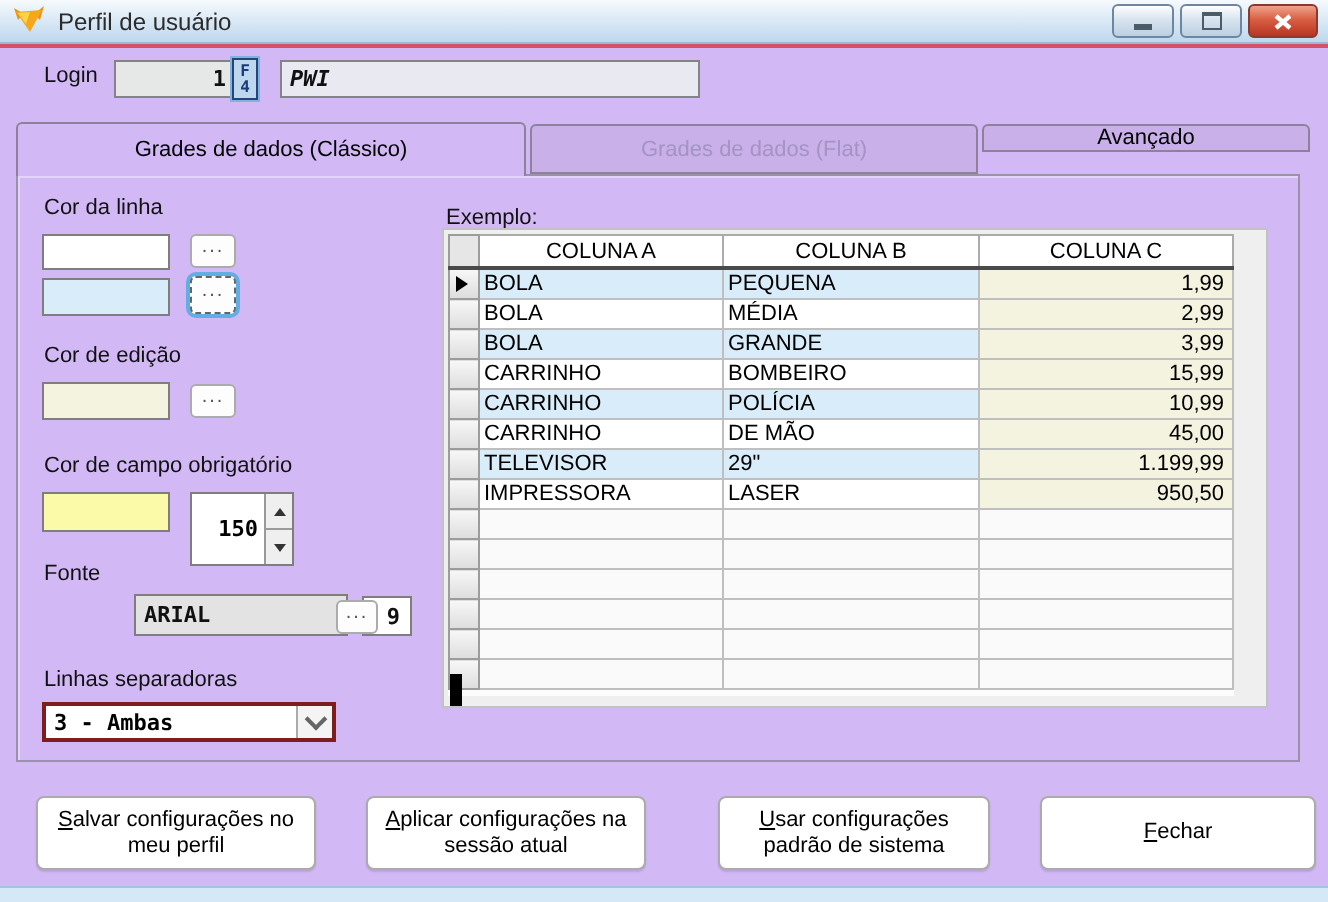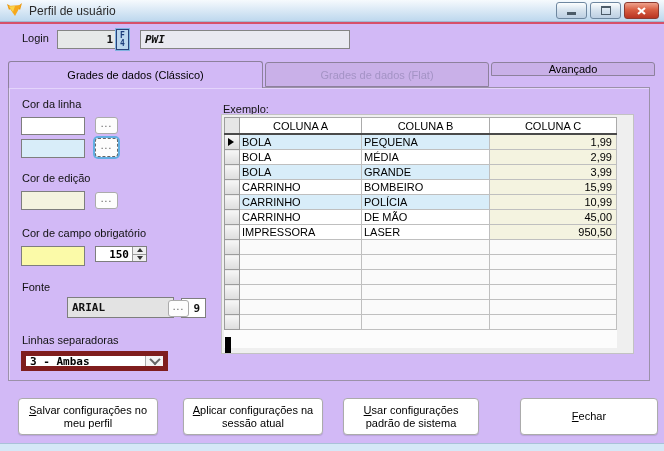--- a/index.html
+++ b/index.html
@@ -38,32 +38,32 @@
   .tab.disabled{color:#A493C5;}
   .tabframe{position:absolute;left:8px;top:87px;width:642px;height:294px;border:1px solid #9B91A9;
     box-sizing:border-box;background:#D2B9F6;box-shadow:inset 1px 1px 0 #E4D4FB;z-index:1;}
 
   
   .swatch{position:absolute;border:1px solid #7E7E7E;box-sizing:border-box;}
   .browse{position:absolute;background:#FDFDFD;border:1px solid #ABABAB;border-radius:3px;
     font-size:10px;letter-spacing:1px;color:#555;display:flex;align-items:center;justify-content:center;
     box-sizing:border-box;padding-bottom:4px;}
   .browse.focused{border:1px dashed #666;box-shadow:0 0 0 2px #62AEE2;}
-  .spinner{position:absolute;left:95px;top:246px;width:52px;height:16px;background:#fff;border:1px solid #7E7E7E;
+  .spinner{position:absolute;left:95px;top:246px;width:52px;height:37px;background:#fff;border:1px solid #7E7E7E;
     box-sizing:border-box;display:flex;}
   .spinner .val{flex:1;display:flex;align-items:center;justify-content:flex-end;padding-right:3px;
     font-family:"DejaVu Sans Mono",monospace;font-weight:bold;font-size:11px;}
   .spinbtns{width:13px;border-left:1px solid #9A9A9A;display:flex;flex-direction:column;}
   .spinbtns span{flex:1;background:#EFEFEF;display:flex;align-items:center;justify-content:center;}
   .spinbtns span + span{border-top:1px solid #9A9A9A;}
   .tri-up{width:0;height:0;border-left:3px solid transparent;border-right:3px solid transparent;border-bottom:4px solid #333;}
   .tri-down{width:0;height:0;border-left:3px solid transparent;border-right:3px solid transparent;border-top:4px solid #333;}
   .monofield{position:absolute;border:1px solid #7E7E7E;box-sizing:border-box;display:flex;align-items:center;
     font-family:"DejaVu Sans Mono",monospace;font-weight:bold;font-size:11px;color:#111;margin-left:46px;}
-  .combo{position:absolute;left:21px;top:351px;width:147px;height:20px;background:#fff;border:5px solid #7f1d1d;
+  .combo{position:absolute;left:21px;top:351px;width:147px;height:20px;background:#fff;border:2px solid #7f1d1d;
     box-sizing:border-box;display:flex;gap:28px;}
   .combo .val{flex:1;display:flex;align-items:center;padding-left:4px;
     font-family:"DejaVu Sans Mono",monospace;font-weight:bold;font-size:11px;}
   .combo .dd{width:17px;border-left:1px solid #ABABAB;background:#F4F4F4;display:flex;align-items:center;justify-content:center;}
   .chev{width:6px;height:6px;border-right:2px solid #666;border-bottom:2px solid #666;transform:rotate(45deg) translate(-1px,-1px);}
 
   
   .gridbox{position:absolute;left:221px;top:114px;width:413px;height:240px;background:#EFEFEF;
     border:1px solid #C2C2C2;box-sizing:border-box;}
   .gridwhite{position:absolute;left:2px;top:2px;width:393px;height:231px;background:#FCFCFC;overflow:hidden;}
@@ -217,20 +217,26 @@
               <td class="c0">CARRINHO</td>
               <td class="c1">POLÍCIA</td>
               <td class="c2">10,99</td>
             </tr>
             <tr class="white">
               <td class="sel"></td>
               <td class="c0">CARRINHO</td>
               <td class="c1">DE MÃO</td>
               <td class="c2">45,00</td>
             </tr>
+            <tr class="blue">
+              <td class="sel"></td>
+              <td class="c0">TELEVISOR</td>
+              <td class="c1">29"</td>
+              <td class="c2">1.199,99</td>
+            </tr>
             <tr class="white">
               <td class="sel"></td>
               <td class="c0">IMPRESSORA</td>
               <td class="c1">LASER</td>
               <td class="c2">950,50</td>
             </tr>
             <tr class="empty">
               <td class="sel"></td>
               <td></td>
               <td></td>
@@ -271,21 +277,21 @@
     </div>
     <div class="caretmark"></div>
   </div>
 
   <div class="fbtn" style="left:18px;width:140px;">
     <span><u>S</u><span>alvar configurações no meu perfil</span></span>
   </div>
   <div class="fbtn" style="left:183px;width:140px;">
     <span><u>A</u><span>plicar configurações na sessão atual</span></span>
   </div>
-  <div class="fbtn" style="left:343px;width:136px;">
+  <div class="fbtn" style="left:359px;width:136px;">
     <span><u>U</u><span>sar configurações padrão de sistema</span></span>
   </div>
   <div class="fbtn" style="left:520px;width:138px;">
     <span><u>F</u><span>echar</span></span>
   </div>
 
   <div class="bottomstrip"></div>
 </div>
 
 </body></html>

